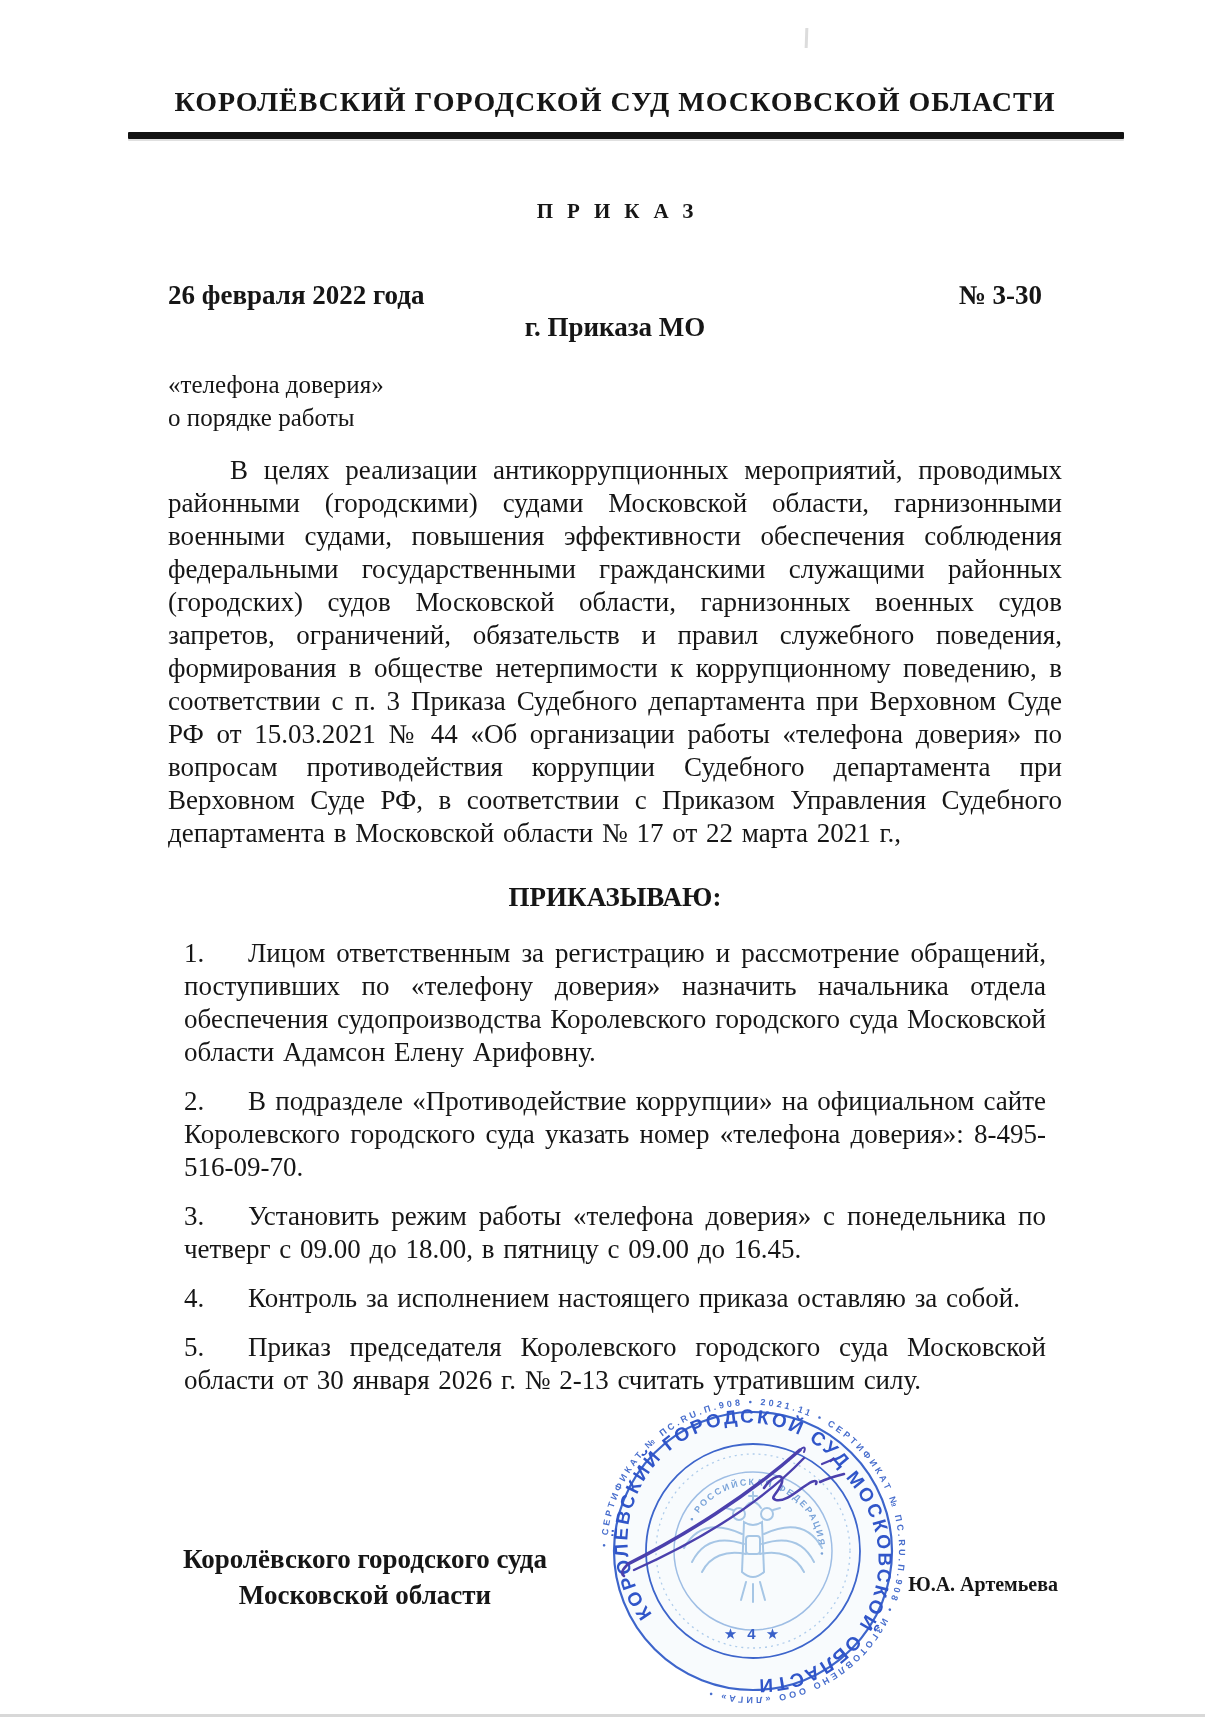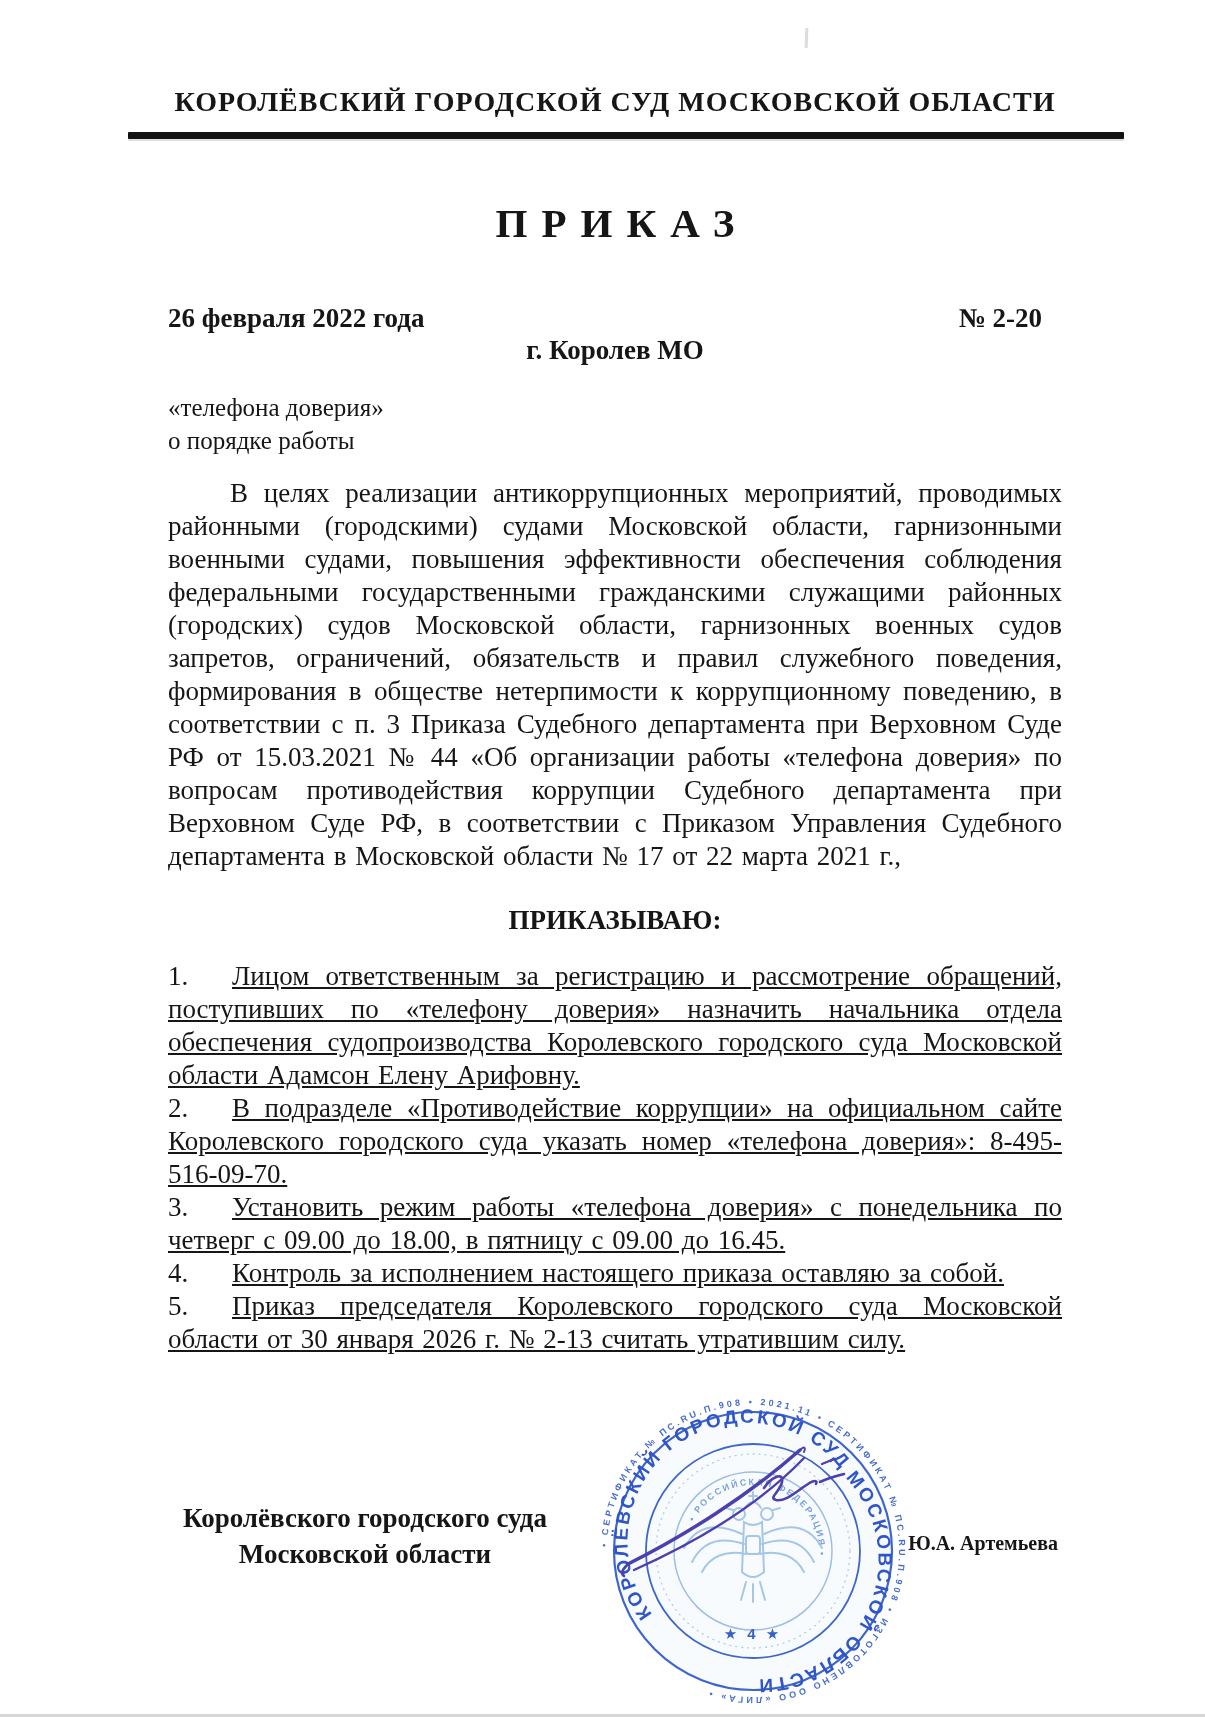--- a/index.html
+++ b/index.html
@@ -25,21 +25,21 @@
     height:7px;
     background:#121212;
     margin:14px -62px 0 -40px;
     border-radius:1px;
     box-shadow:0 2px 0 rgba(0,0,0,0.12);
   }
   .doc-type {
     margin-top:60px;
     text-align:center;
     font-weight:bold;
-    font-size:41px;
+    font-size:21px;
     letter-spacing:14px;
     text-indent:14px;
   }
   .date-row {
     display:flex;
     justify-content:space-between;
     align-items:baseline;
     margin-top:56px;
     font-weight:bold;
     font-size:27px;
@@ -60,21 +60,21 @@
     text-indent:62px;
     word-spacing:2px;
   }
   .resolve {
     margin-top:32px;
     text-align:center;
     font-weight:bold;
     font-size:27px;
   }
   .items { margin-top:24px; font-size:27px; line-height:33px; }
-  .item { margin:0; text-align:justify; word-spacing:2px;text-decoration:underline; }
+  .item { margin:16px; text-align:justify; word-spacing:2px; }
   .inum { display:inline-block; width:64px; }
 
   .sig-row {
     display:flex;
     justify-content:space-between;
     margin-top:144px;
   }
   .sig-left {
     width:382px;
     margin-left:6px;
@@ -126,24 +126,24 @@
 
 <div class="page">
 
   <div class="header">КОРОЛЁВСКИЙ ГОРОДСКОЙ СУД МОСКОВСКОЙ ОБЛАСТИ</div>
   <div class="rule"></div>
 
   <div class="doc-type">ПРИКАЗ</div>
 
   <div class="date-row">
     <span>26 февраля 2022 года</span>
-    <span class="docnum">№ 2-20</span>
-  </div>
-
-  <div class="place">г. Королев МО</div>
+    <span class="docnum">№ 3-30</span>
+  </div>
+
+  <div class="place">г. Приказа МО</div>
 
   <div class="subject">
     <div>«телефона доверия»</div>
     <div>о порядке работы</div>
   </div>
 
   <p class="preamble">В целях реализации антикоррупционных мероприятий, проводимых районными (городскими) судами Московской области, гарнизонными военными судами, повышения эффективности обеспечения соблюдения федеральными государственными гражданскими служащими районных (городских) судов Московской области, гарнизонных военных судов запретов, ограничений, обязательств и правил служебного поведения, формирования в обществе нетерпимости к коррупционному поведению, в соответствии с п. 3 Приказа Судебного департамента при Верховном Суде РФ от 15.03.2021 № 44 «Об организации работы «телефона доверия» по вопросам противодействия коррупции Судебного департамента при Верховном Суде РФ, в соответствии с Приказом Управления Судебного департамента в Московской области № 17 от 22 марта 2021 г.,</p>
 
   <div class="resolve">ПРИКАЗЫВАЮ:</div>
 

